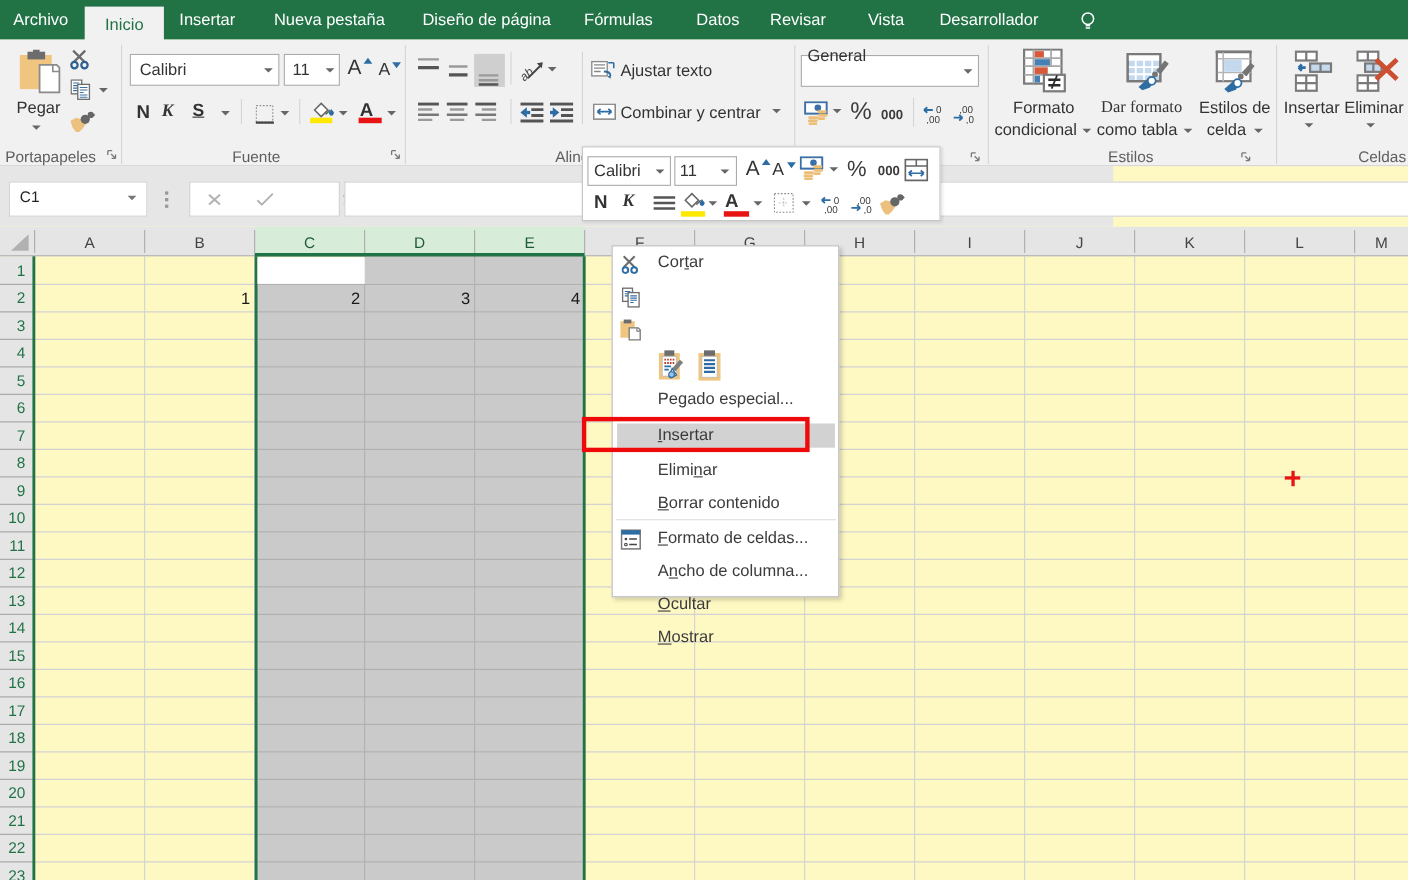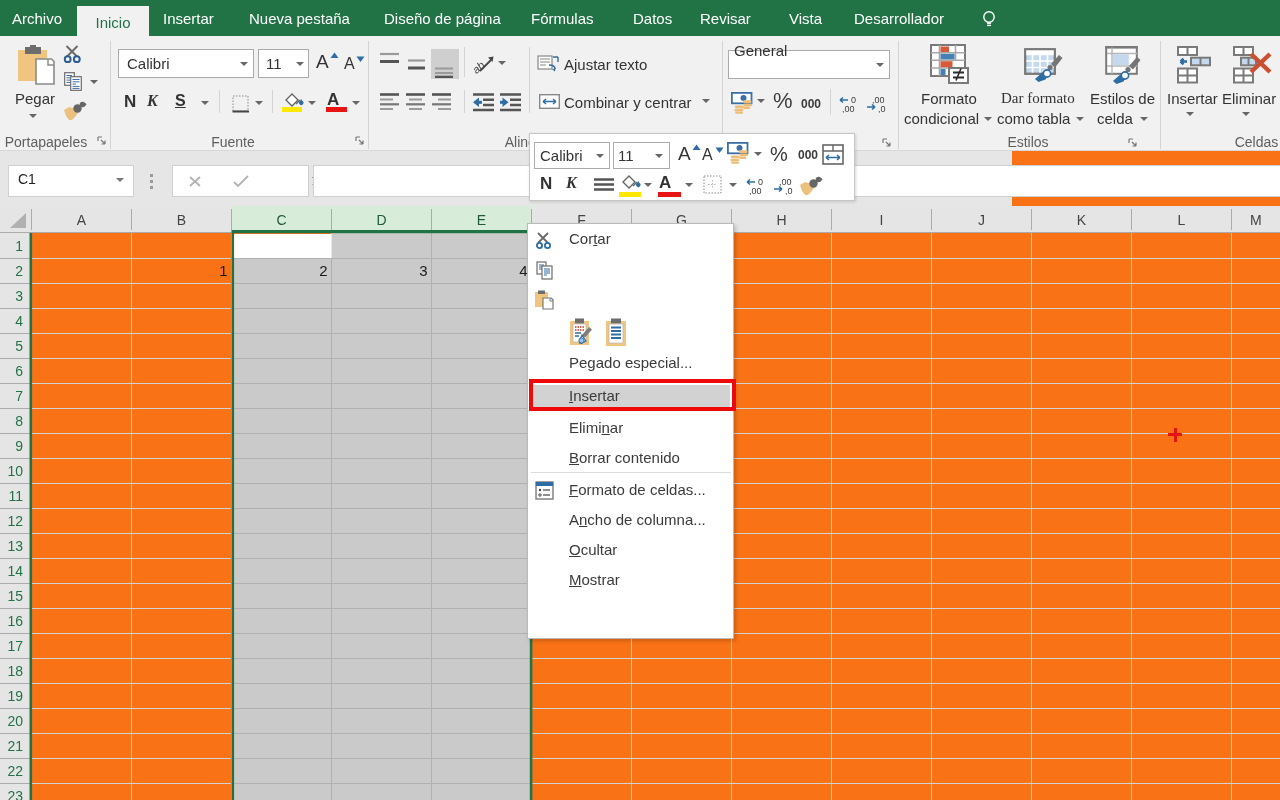--- a/index.html
+++ b/index.html
@@ -1,37 +1,37 @@
 <!DOCTYPE html>
 <html><head>
 <meta charset="utf-8">
 <style>
 html,body{margin:0;padding:0;}
 *{box-sizing:border-box;}
 body{font-family:"Liberation Sans", sans-serif;}
-#app{position:relative;width:1280px;height:800px;overflow:hidden;background:#f97316;}
+#app{position:relative;width:1280px;height:800px;overflow:hidden;background:#fef9c3;}
 .abs{position:absolute;}
 
 #tabs{position:absolute;left:0;top:0;width:1280px;height:36px;background:#217346;}
 .tab{position:absolute;top:0;height:36px;line-height:38px;color:#fff;font-size:15px;white-space:nowrap;}
 #tab-inicio{position:absolute;left:77px;top:6px;width:72px;height:32px;background:#f2f1f1;color:#217346;font-size:15px;text-align:center;line-height:34px;}
 
 #ribbon{position:absolute;left:0;top:36px;width:1280px;height:115px;background:#f1f1f1;border-bottom:1px solid #d8d8d8;}
 .vsep{position:absolute;top:5px;height:108px;width:1px;background:#d4d4d4;}
 .glabel{position:absolute;top:98px;height:14px;font-size:14px;color:#5e5e5e;text-align:center;}
 .combo{position:absolute;background:#fff;border:1px solid #ababab;}
 .caret{position:absolute;width:0;height:0;border-left:4px solid transparent;border-right:4px solid transparent;border-top:4px solid #666;}
 .ribtext{position:absolute;font-size:15px;color:#333;white-space:nowrap;}
 
 #fbar{position:absolute;left:0;top:151px;width:1012px;height:55px;background:#e6e6e6;}
 .fbox{position:absolute;top:14px;height:32px;background:#fff;border:1px solid #d0d0d0;}
 
 #minibar{position:absolute;left:529px;top:133px;width:326px;height:68px;background:#fff;border:1px solid #c6c6c6;box-shadow:1px 1px 3px rgba(0,0,0,.15);}
 
-#menu{position:absolute;left:527px;top:223px;width:207px;height:416px;background:#fff;border:1px solid #bababa;box-shadow:2px 2px 4px rgba(0,0,0,.18);}
+#menu{position:absolute;left:556px;top:223px;width:207px;height:320px;background:#fff;border:1px solid #bababa;box-shadow:2px 2px 4px rgba(0,0,0,.18);}
 .mi{position:absolute;left:0;width:100%;height:26px;font-size:15px;color:#3b3b3b;}
 .mi .txt{position:absolute;left:41px;top:4px;}
 u{text-decoration:underline;}
 #redrect{position:absolute;left:529px;top:379px;width:207px;height:32px;border:4px solid #ee0a0a;}
 
 #cross1{position:absolute;left:1168px;top:433px;width:14px;height:3px;background:#e81313;}
 #cross2{position:absolute;left:1174px;top:428px;width:3px;height:14px;background:#e81313;}
 </style>
 </head>
 <body>

